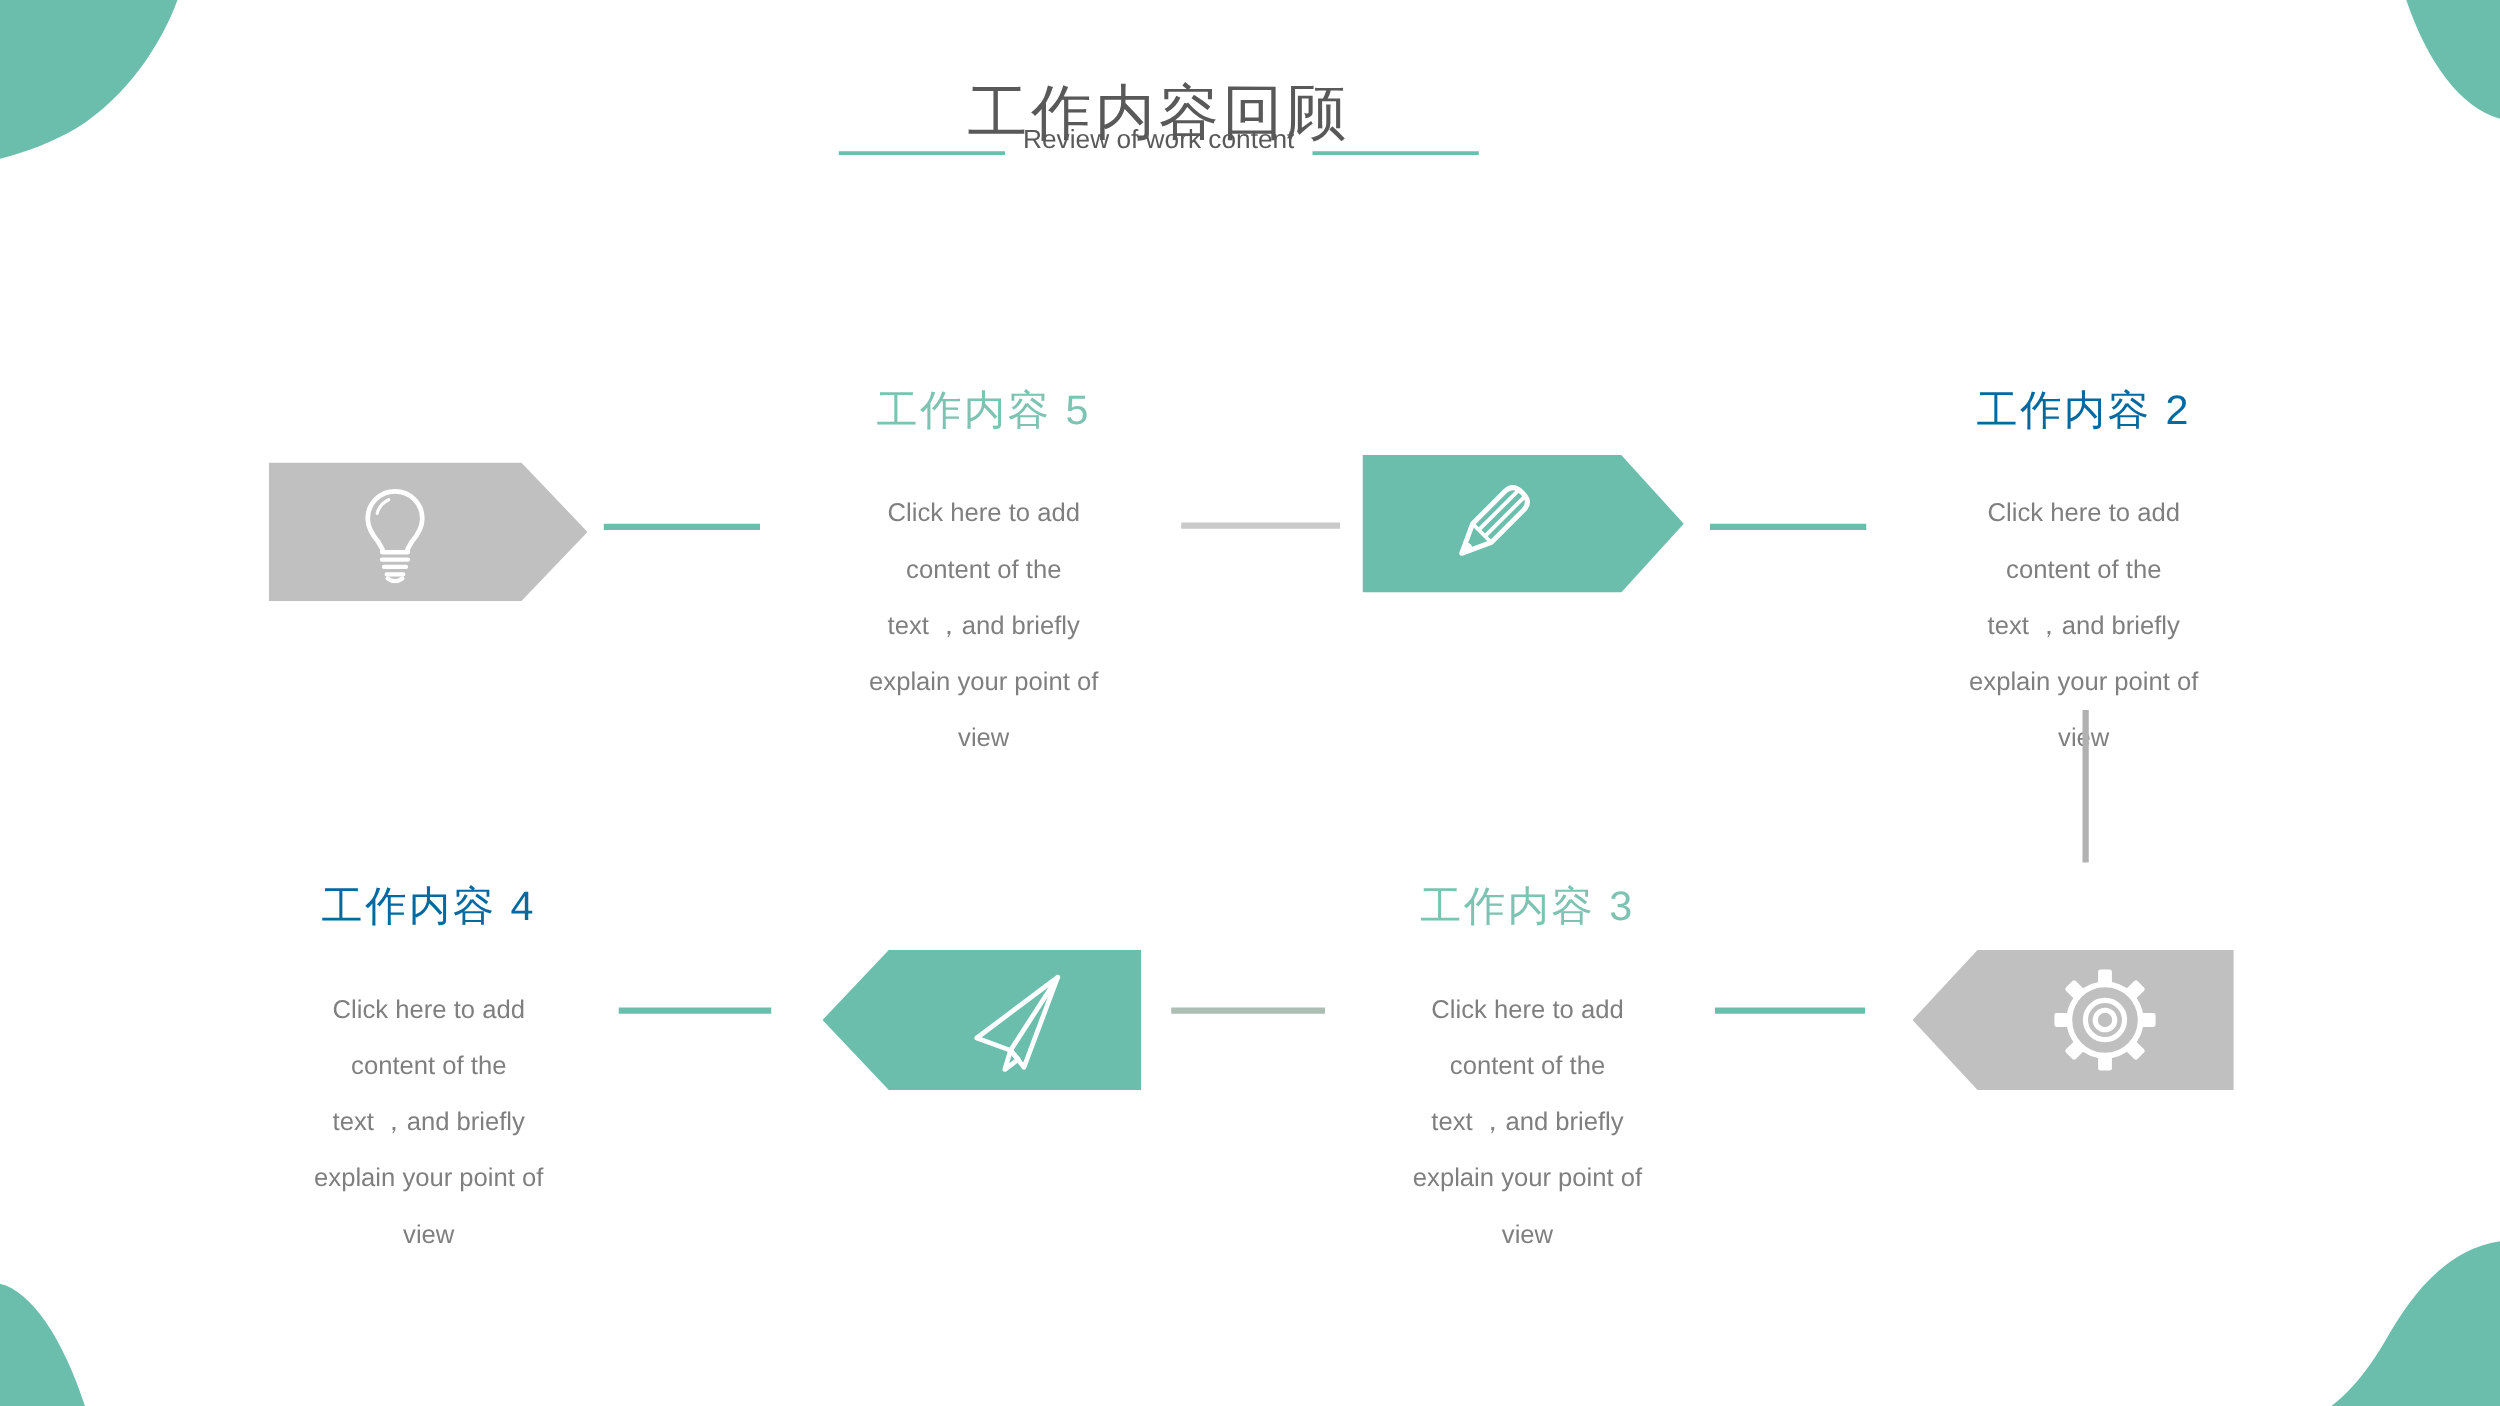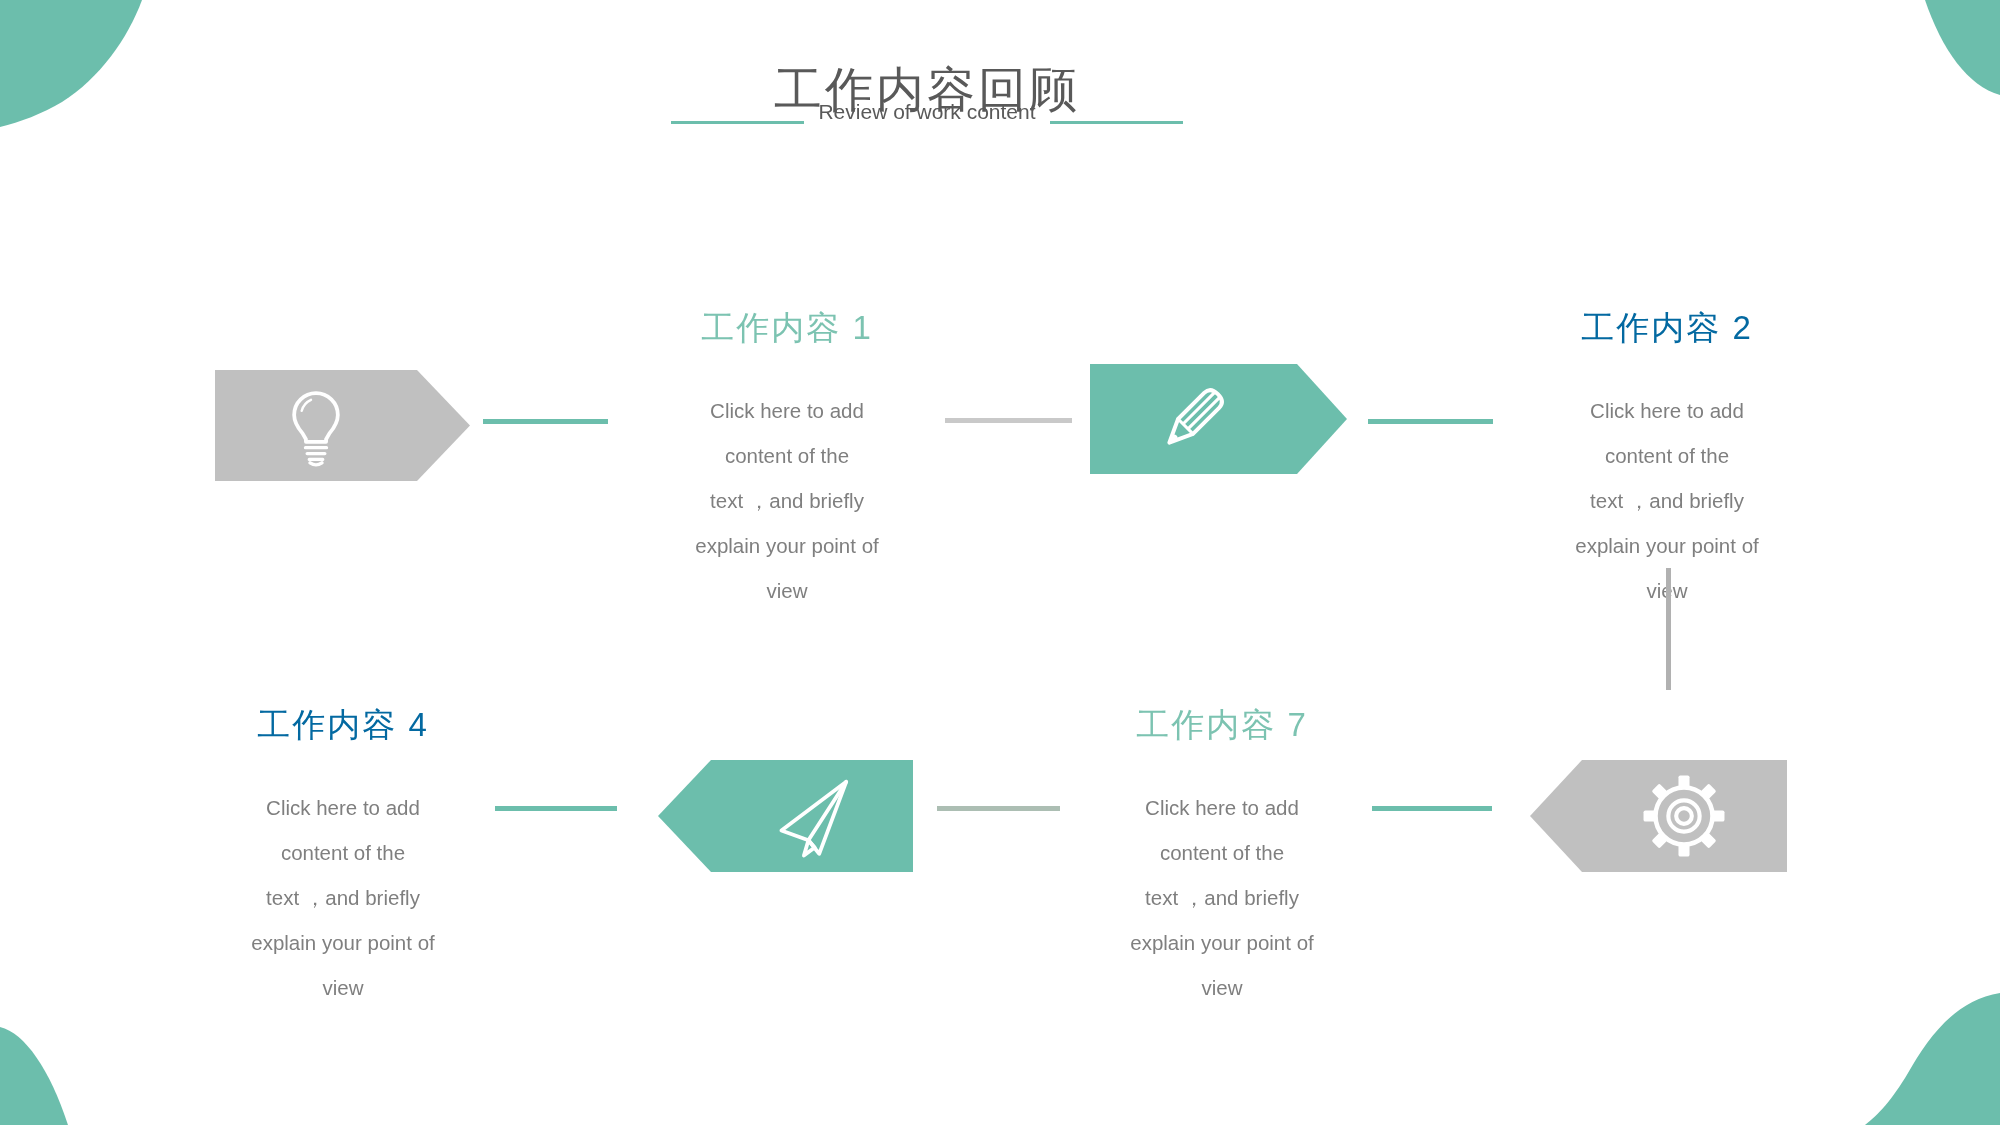--- a/index.html
+++ b/index.html
@@ -74,21 +74,21 @@
     <svg viewBox="0 0 100 100">
       <path class="ic-stroke" stroke-width="4.5" d="M50 12 C64 12 76 23 76 38 C76 47 71 54 66 60 L62 67 L62 70 L38 70 L38 67 L34 60 C29 54 24 47 24 38 C24 23 36 12 50 12 Z"></path>
       <path class="ic-stroke" stroke-width="3" d="M33 33 A20 20 0 0 1 44 20"></path>
       <path class="ic-stroke" stroke-width="4" d="M37.5 77 H62.5 M39.5 84 H60.5 M42 91 H58"></path>
       <path class="ic-stroke" stroke-width="4" d="M43 95 Q50 100 57 95"></path>
     </svg>
   </div>
   <div class="abs hline teal-line" style="left:483px;top:419px;width:125px"></div>
 
   <div class="abs block" style="left:657px;top:303px">
-    <h2 class="h-teal">工作内容 1</h2>
+    <h2 class="h-teal">工作内容 5</h2>
     <p>Click here to add
 content of the
 text ，and briefly
 explain your point of
 view</p>
   </div>
 
   <div class="abs hline gray-line" style="left:945px;top:418px;width:127px"></div>
 
   <div class="abs shape" style="left:1090px;top:364px">
@@ -138,21 +138,21 @@
     <svg viewBox="0 0 100 100">
       <path class="ic-stroke" stroke-width="4.2" d="M16 66 L88 12 L58 92 L46 77 Z"></path>
       <path class="ic-stroke" stroke-width="4.2" d="M88 12 L46 77"></path>
       <path class="ic-stroke" stroke-width="4.2" d="M46 77 L41 94 L53 85 Z"></path>
     </svg>
   </div>
 
   <div class="abs hline greengray-line" style="left:937px;top:806px;width:123px"></div>
 
   <div class="abs block" style="left:1092px;top:700px">
-    <h2 class="h-teal">工作内容 7</h2>
+    <h2 class="h-teal">工作内容 3</h2>
     <p>Click here to add
 content of the
 text ，and briefly
 explain your point of
 view</p>
   </div>
 
   <div class="abs hline teal-line" style="left:1372px;top:806px;width:120px"></div>
 
   <div class="abs shape" style="left:1530px;top:760px">

